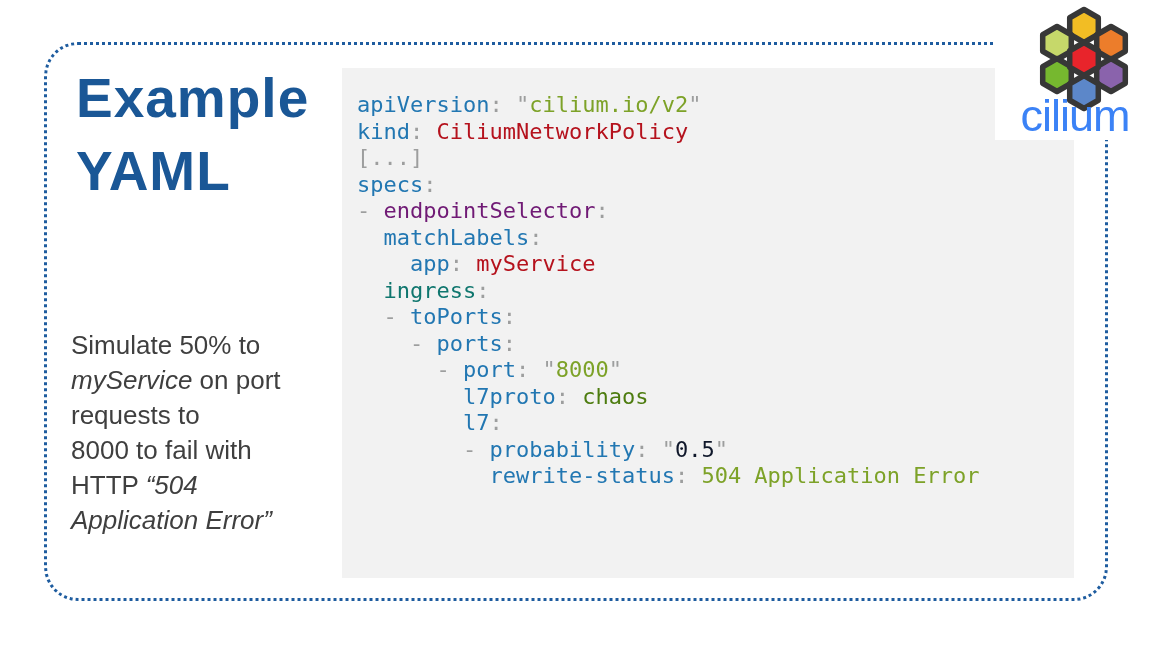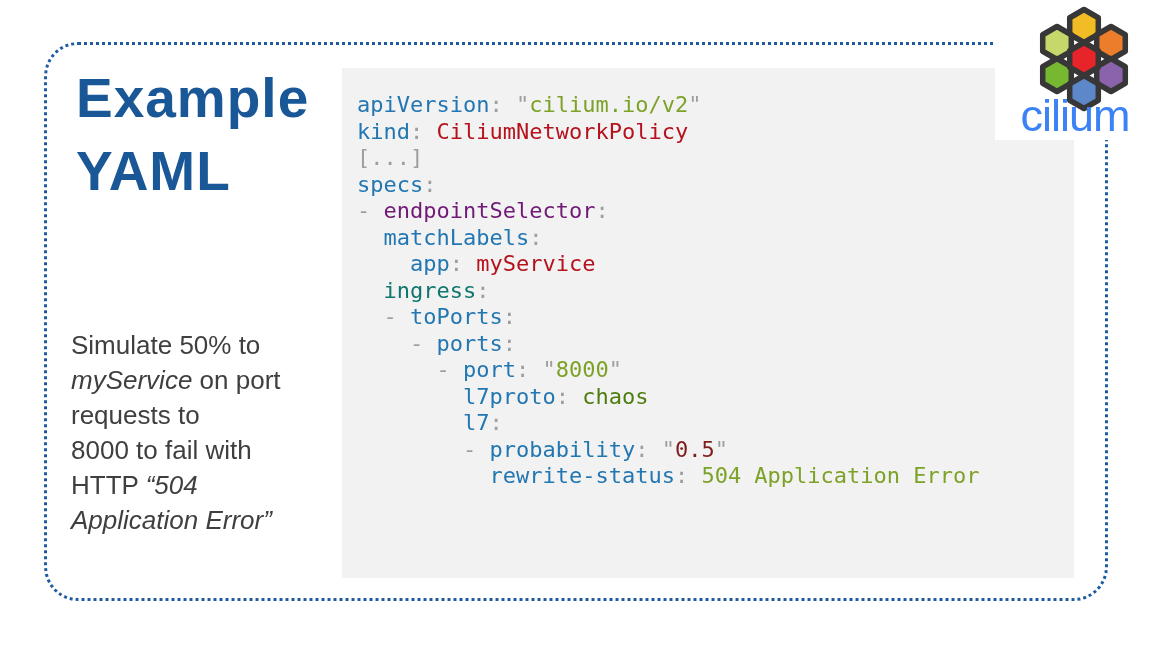--- a/index.html
+++ b/index.html
@@ -95,21 +95,21 @@
         <div class="code-line"><span style="color: rgb(34, 119, 178);">specs</span><span style="color: rgb(157, 158, 158);">:</span></div>
         <div class="code-line"><span style="color: rgb(157, 158, 158);">- </span><span style="color: #701a75;">endpointSelector</span><span style="color: rgb(157, 158, 158);">:</span></div>
         <div class="code-line"><span style="color: rgb(51, 51, 51);">  </span><span style="color: rgb(34, 119, 178);">matchLabels</span><span style="color: rgb(157, 158, 158);">:</span></div>
         <div class="code-line"><span style="color: rgb(51, 51, 51);">    </span><span style="color: rgb(34, 119, 178);">app</span><span style="color: rgb(157, 158, 158);">: </span><span style="color: rgb(181, 18, 29);">myService</span></div>
         <div class="code-line"><span style="color: rgb(51, 51, 51);">  </span><span style="color: #0f766e;">ingress</span><span style="color: rgb(157, 158, 158);">:</span></div>
         <div class="code-line"><span style="color: rgb(51, 51, 51);">  </span><span style="color: rgb(157, 158, 158);">- </span><span style="color: rgb(34, 119, 178);">toPorts</span><span style="color: rgb(157, 158, 158);">:</span></div>
         <div class="code-line"><span style="color: rgb(51, 51, 51);">    </span><span style="color: rgb(157, 158, 158);">- </span><span style="color: rgb(34, 119, 178);">ports</span><span style="color: rgb(157, 158, 158);">:</span></div>
         <div class="code-line"><span style="color: rgb(51, 51, 51);">      </span><span style="color: rgb(157, 158, 158);">- </span><span style="color: rgb(34, 119, 178);">port</span><span style="color: rgb(157, 158, 158);">: "</span><span style="color: rgb(125, 162, 40);">8000</span><span style="color: rgb(157, 158, 158);">"</span></div>
         <div class="code-line"><span style="color: rgb(51, 51, 51);">        </span><span style="color: rgb(34, 119, 178);">l7proto</span><span style="color: rgb(157, 158, 158);">: </span><span style="color: #4d7c0f;">chaos</span></div>
         <div class="code-line"><span style="color: rgb(51, 51, 51);">        </span><span style="color: rgb(34, 119, 178);">l7</span><span style="color: rgb(157, 158, 158);">:</span></div>
-        <div class="code-line"><span style="color: rgb(51, 51, 51);">        </span><span style="color: rgb(157, 158, 158);">- </span><span style="color: rgb(34, 119, 178);">probability</span><span style="color: rgb(157, 158, 158);">: "</span><span style="color: #7f1d1d;">0.5</span><span style="color: rgb(157, 158, 158);">"</span></div>
+        <div class="code-line"><span style="color: rgb(51, 51, 51);">        </span><span style="color: rgb(157, 158, 158);">- </span><span style="color: rgb(34, 119, 178);">probability</span><span style="color: rgb(157, 158, 158);">: "</span><span style="color: #0f172a;">0.5</span><span style="color: rgb(157, 158, 158);">"</span></div>
         <div class="code-line"><span style="color: rgb(51, 51, 51);">          </span><span style="color: rgb(34, 119, 178);">rewrite-status</span><span style="color: rgb(157, 158, 158);">: </span><span style="color: rgb(125, 162, 40);">504 Application Error</span></div>
       </div>
   </div>
 
   <div class="title" style="color: rgb(26, 87, 150);">
     <span>Example</span>
     <span>YAML</span>
   </div>
 
   <div class="description" style="color: rgb(63, 63, 63);">

